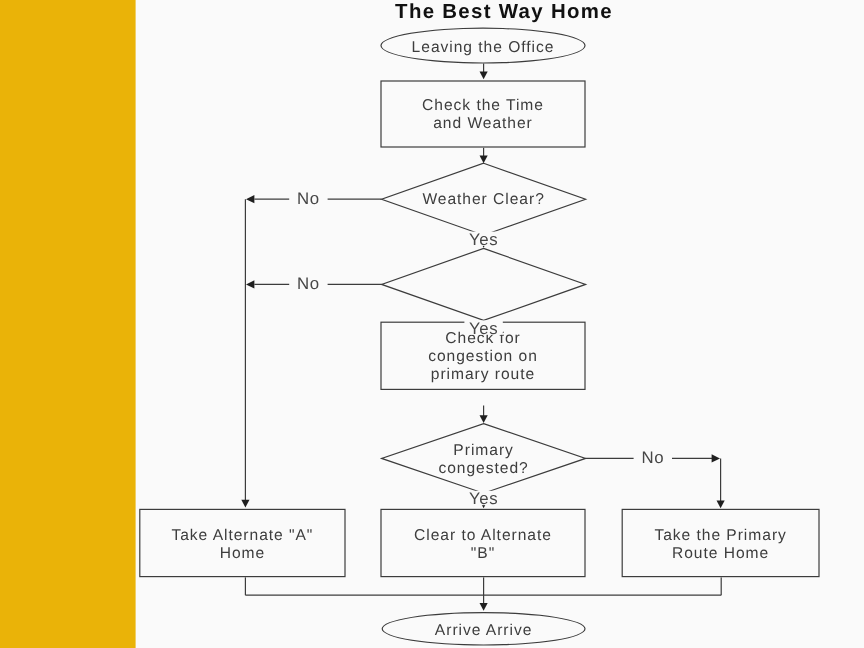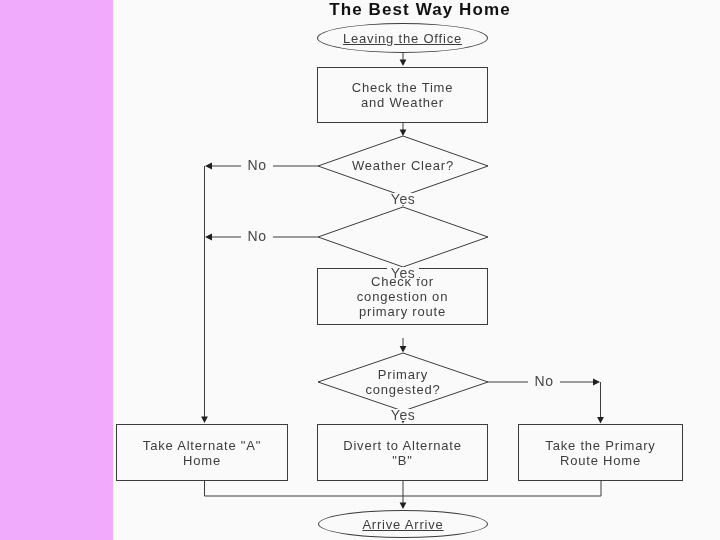--- a/index.html
+++ b/index.html
@@ -5,21 +5,21 @@
   html, body {
     margin: 0;
     padding: 0;
     background: #ffffff;
     font-family: "Liberation Sans", "DejaVu Sans", sans-serif;
   }
   .canvas {
     position: relative;
     width: 720px;
     height: 540px;
-    background: #f0abfc;
+    background: #eab308;
     overflow: hidden;
   }
   .slide-bg {
     position: absolute;
     left: 113px;
     top: 0;
     width: 607px;
     height: 540px;
     background: #fafafa;
   }
@@ -51,21 +51,21 @@
     align-items: center;
     justify-content: center;
     text-align: center;
     font-size: 13px;
     line-height: 15px;
     letter-spacing: 0.8px;
     color: #3d3d3d;
     z-index: 2;
   }
   .node .lbl { white-space: pre-line; }
-  .terminator { border-radius: 50%; text-decoration: underline; }
+  .terminator { border-radius: 50%; }
   .diamond-label {
     position: absolute;
     text-align: center;
     font-size: 13px;
     line-height: 15px;
     letter-spacing: 0.8px;
     color: #3d3d3d;
     white-space: pre-line;
     z-index: 2;
   }
@@ -151,21 +151,21 @@
 
   <div class="diamond-label" style="left:318px; top:367px; width:170px;">Primary
 congested?</div>
 
   <div class="node" style="left:116px; top:424px; width:172px; height:57px;">
     <span class="lbl">Take Alternate "A"
 Home</span>
   </div>
 
   <div class="node" style="left:317px; top:424px; width:171px; height:57px;">
-    <span class="lbl">Divert to Alternate
+    <span class="lbl">Clear to Alternate
 "B"</span>
   </div>
 
   <div class="node" style="left:518px; top:424px; width:165px; height:57px;">
     <span class="lbl">Take the Primary
 Route Home</span>
   </div>
 
   <div class="node terminator" style="left:318px; top:510px; width:170px; height:28px;">
     <span class="lbl">Arrive Arrive</span>

